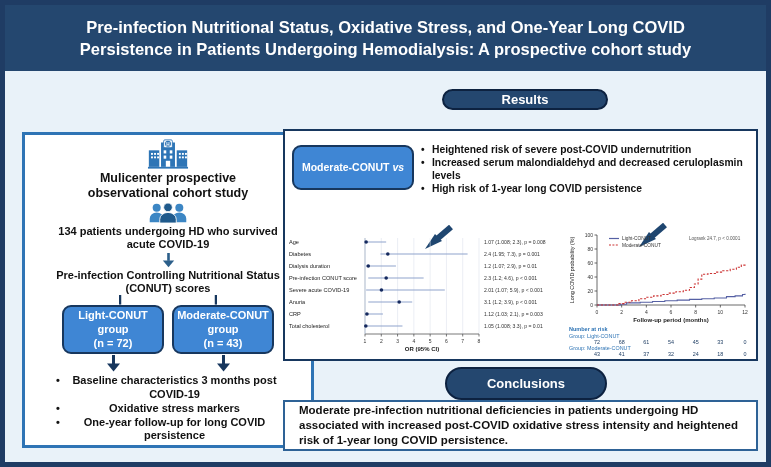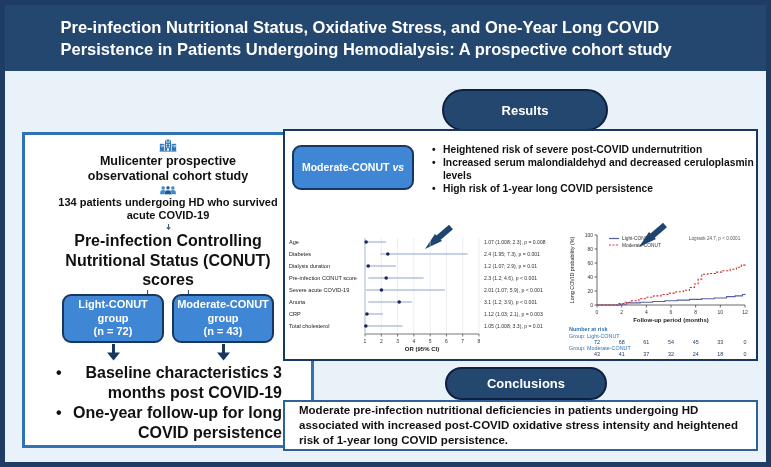--- a/index.html
+++ b/index.html
@@ -1,34 +1,34 @@
 <!DOCTYPE html>
 <html><head>
 <meta charset="utf-8">
 <style>
   html,body{margin:0;padding:0;background:#cfd8e2;}
   *{box-sizing:border-box;font-family:"Liberation Sans",sans-serif;}
   #canvas{position:relative;width:771px;height:467px;background:#e9f2f9;border:5px solid #1f3c64;overflow:hidden;}
   .abs{position:absolute;}
   
   #banner{left:0;top:0;right:0;height:66px;background:#24476f;display:flex;align-items:center;justify-content:center;}
-  #banner .title{color:#fff;font-weight:bold;font-size:16.5px;line-height:1.35;max-width:650px;}
+  #banner .title{color:#fff;font-weight:bold;font-size:16.5px;line-height:1.35;text-align:center;max-width:650px;}
   
   .pill{background:#24476f;border:2px solid #0d2240;border-radius:22px;color:#fff;font-weight:bold;text-align:center;display:flex;flex-direction:column;align-items:center;justify-content:center;}
   
   .panel{background:#fff;}
   #left-box{left:17px;top:127px;width:292px;height:316px;border:3px solid #2e74b5;display:flex;flex-direction:column;align-items:center;padding:4px 4px 2px 4px;overflow:hidden;}
   #results-box{left:278px;top:124px;width:475px;height:232px;border:2.5px solid #17375e;}
   #conclusions-box{left:278px;top:395px;width:475px;height:51px;border:2.5px solid #2e6296;display:flex;align-items:center;}
   .center-text{text-align:center;color:#111;font-weight:bold;line-height:1.22;}
   .blue-group{background:#3f86d4;border:2.5px solid #17375e;border-radius:9px;color:#fff;font-weight:bold;text-align:center;}
   #left-bullets,#results-bullets{list-style:none;margin:2px 0 0 0;padding:0;color:#111;font-weight:bold;}
   #left-bullets li,#results-bullets li{position:relative;padding-left:13px;line-height:1.25;}
   #left-bullets li::before,#results-bullets li::before{content:"\2022";position:absolute;left:2px;}
-  #left-bullets{font-size:16px;width:228px;text-align:right;}
+  #left-bullets{font-size:11px;width:228px;text-align:center;}
   #results-bullets{font-size:10.3px;line-height:1.28;}
   #highlight{left:0;right:0;top:60px;text-align:center;color:#2171b5;font-weight:bold;font-size:11.5px;line-height:1.3;}
   #conclusion-text{font-weight:bold;font-size:11.5px;color:#111;line-height:1.32;padding:2px 14px;border-radius:8px;}
   svg text{font-family:"Liberation Sans",sans-serif;}
 </style>
 </head>
 <body>
 
 <div id="canvas">
 
@@ -79,21 +79,21 @@
       <path d="M12.5 23 v-4.2 a9.5 8 0 0 1 19 0 V23 z" fill="#1f5a8c" stroke="#fff" stroke-width="1"></path>
     </svg>
 
     <div class="center-text" style="font-size:11px;width:225px;margin-top:1px;">134 patients undergoing HD who survived acute COVID-19</div>
 
     <svg width="15" height="17" viewBox="0 0 15 17" style="margin:1px 0;">
       <rect x="6" y="0" width="3" height="9" fill="#2c5f8a"></rect>
       <polygon points="1,8.5 14,8.5 7.5,16.5" fill="#2c5f8a"></polygon>
     </svg>
 
-    <div class="center-text" style="font-size:16px;width:230px;">Pre-infection Controlling Nutritional Status (CONUT) scores</div>
+    <div class="center-text" style="font-size:11px;width:230px;">Pre-infection Controlling Nutritional Status (CONUT) scores</div>
 
     <svg width="230" height="11" viewBox="0 0 230 11">
       <line x1="60" y1="0" x2="60" y2="11" stroke="#17375e" stroke-width="2.6"></line>
       <line x1="170" y1="0" x2="170" y2="11" stroke="#17375e" stroke-width="2.6"></line>
     </svg>
 
     <div style="display:flex;gap:8px;">
       <div class="blue-group" style="width:102px;font-size:11px;line-height:1.25;padding:2px 0;">
         <div>Light-CONUT</div>
         <div>group</div>
@@ -112,38 +112,39 @@
         <polygon points="1,8.5 14,8.5 7.5,16.5" fill="#17375e"></polygon>
       </svg>
       <svg width="15" height="17" viewBox="0 0 15 17">
         <rect x="6" y="0" width="3" height="9" fill="#17375e"></rect>
         <polygon points="1,8.5 14,8.5 7.5,16.5" fill="#17375e"></polygon>
       </svg>
     </div>
 
     <ul id="left-bullets">
         <li>Baseline characteristics 3 months post COVID-19</li>
+        <li>Oxidative stress markers</li>
         <li>One-year follow-up for long COVID persistence</li>
       </ul>
   </div>
 
-  <div class="abs pill" style="left:437px;top:84px;width:166px;height:42px;font-size:13px;">
+  <div class="abs pill" style="left:437px;top:84px;width:166px;height:21px;font-size:13px;">
     <span>Results</span>
   </div>
 
   <div class="abs panel" id="results-box">
 
     <div class="abs blue-group" style="left:7px;top:14px;width:122px;height:45px;font-size:10.5px;line-height:1.3;display:flex;flex-direction:column;justify-content:center;">
       <div>
         <span>Moderate-CONUT</span>
         <i>vs</i>
       </div>
     </div>
 
-    <ul id="results-bullets" class="abs" style="left:145px;top:11px;width:342px;">
+    <ul id="results-bullets" class="abs" style="left:134px;top:11px;width:342px;">
         <li>Heightened risk of severe post-COVID undernutrition</li>
         <li>Increased serum malondialdehyd and decreased ceruloplasmin levels</li>
         <li>High risk of 1-year long COVID persistence</li>
       </ul>
 
 
     <svg class="abs" style="left:138px;top:94px;" width="30" height="26" viewBox="0 0 30 26">
       <path d="M28 2 L14 14" stroke="#1f4670" stroke-width="6"></path>
       <polygon points="2,24 12,9 19,16" fill="#1f4670"></polygon>
     </svg>

